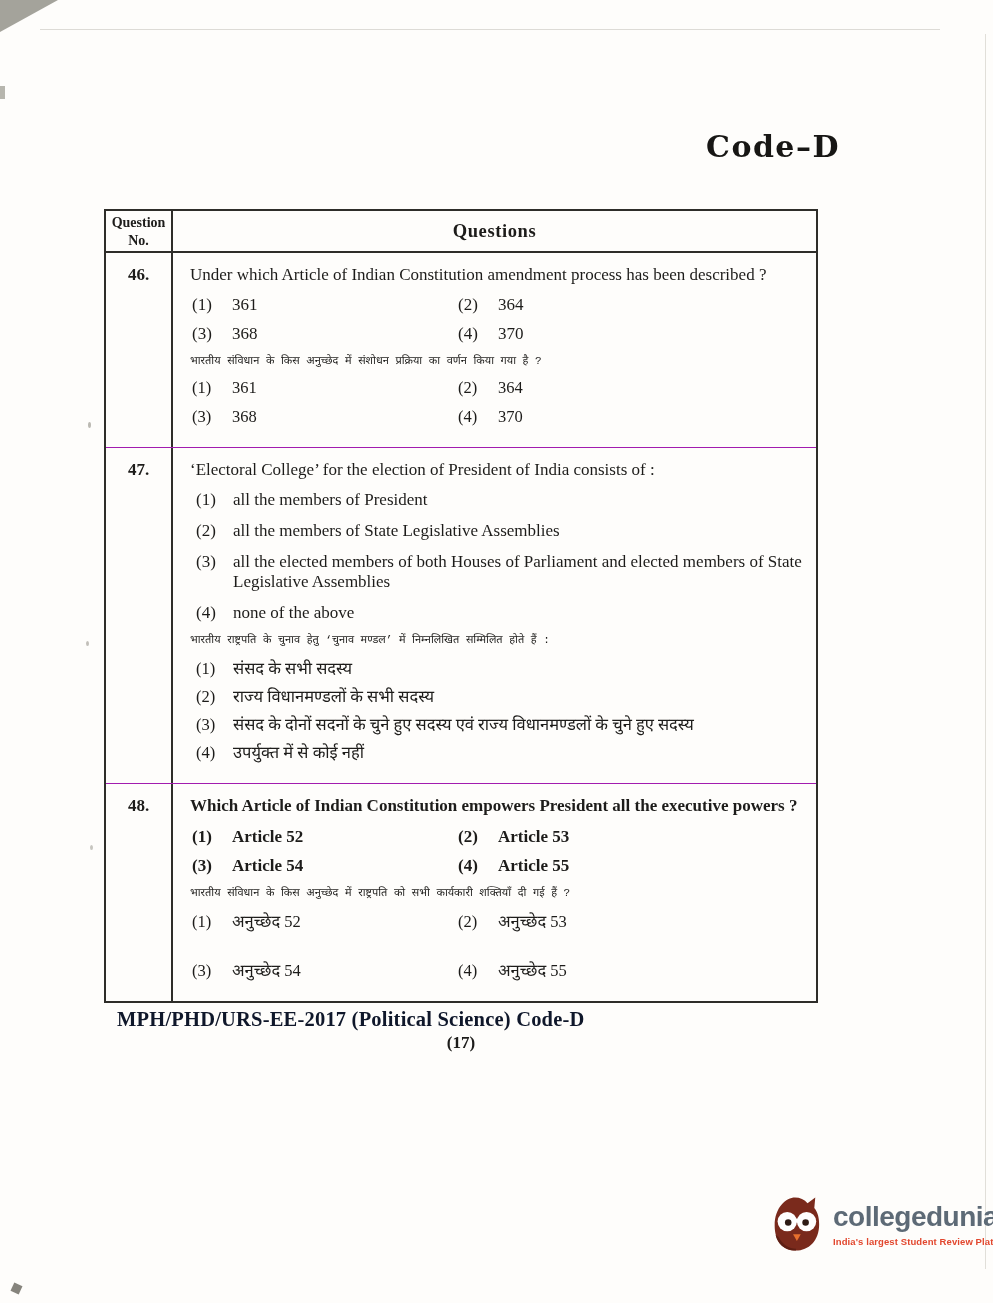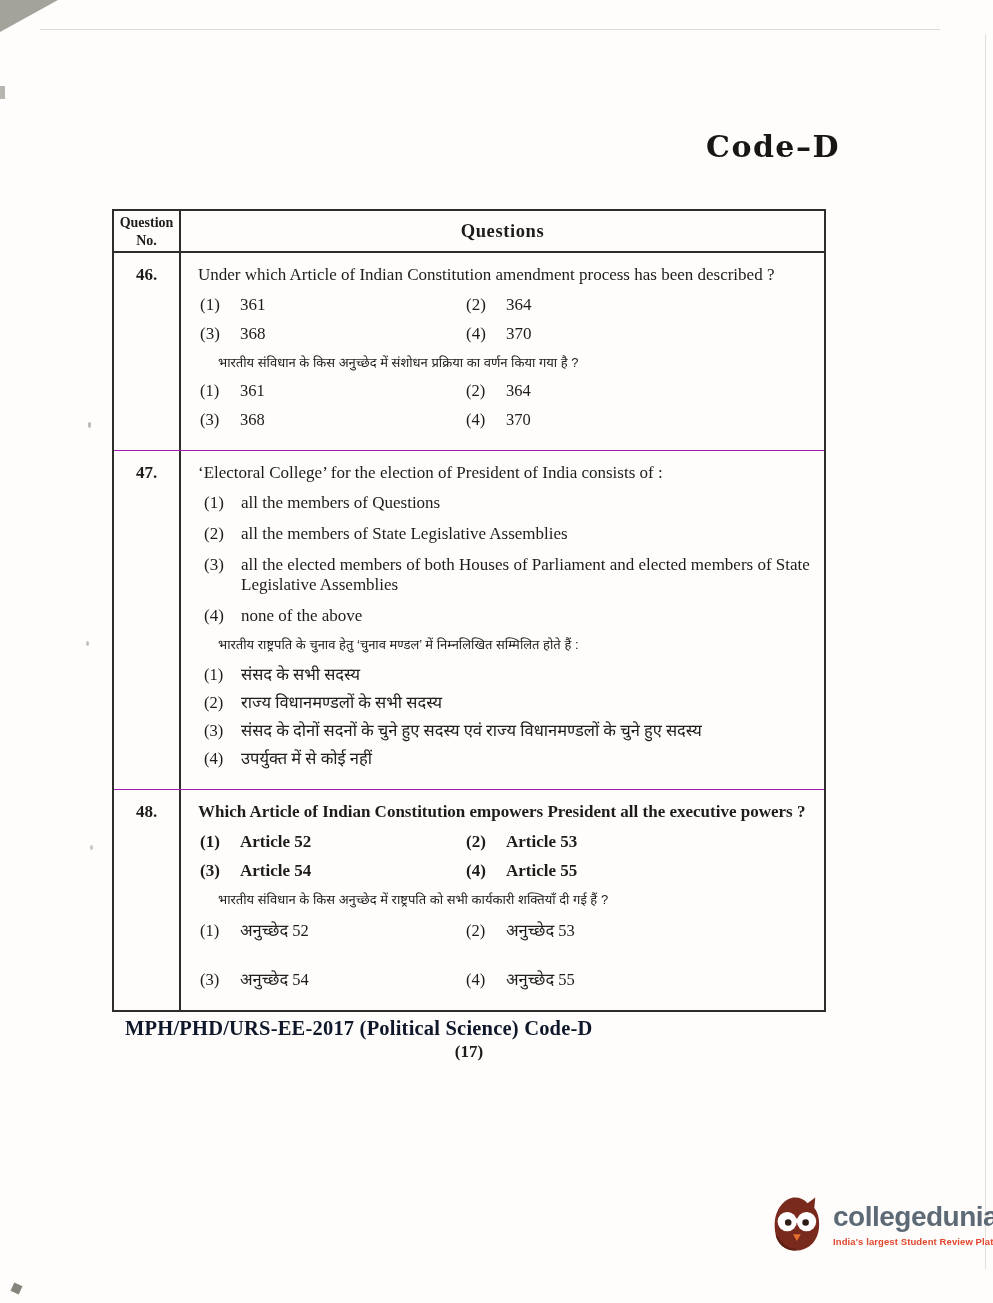--- a/index.html
+++ b/index.html
@@ -25,21 +25,21 @@
   .speck2 { top:641px; left:86px; width:3px; height:5px; background:#8f8d84; border-radius:50%; opacity:.55; }
   .speck3 { top:845px; left:90px; width:3px; height:5px; background:#8f8d84; border-radius:50%; opacity:.5; }
 
   .code-label {
     position:absolute; top:129px; left:706px;
     font-size:30px; font-weight:700; letter-spacing:1.5px;
     font-family:"DejaVu Serif","Liberation Serif",serif;
     color:#171614;
   }
 
-  .content-col { position:absolute; top:209px; left:112px; width:714px; }
+  .content-col { position:absolute; top:209px; left:104px; width:714px; }
 
   .qtable { border:2px solid #2e2d29; }
   .thead { display:flex; border-bottom:2px solid #2e2d29; }
   .th-no {
     width:67px; border-right:2px solid #2e2d29; text-align:center;
     font-weight:700; font-size:14px; line-height:1.25; padding:3px 0 2px;
   }
   .th-q {
     flex:1; display:flex; align-items:center; justify-content:center;
     font-weight:700; font-size:18.5px; letter-spacing:.6px;font-family:Liberation Serif, serif;
@@ -47,22 +47,22 @@
 
   .qrow { display:flex; border-bottom:1px solid #a21caf; }
   .qrow:last-child { border-bottom:none; }
   .qno-cell {
     width:67px; border-right:2px solid #2e2d29; text-align:center;
     font-weight:700; font-size:17px; padding-top:12px; flex:0 0 auto;
   }
   .qcell { flex:1; padding:8px 12px 10px 17px; min-width:0; }
 
   .qtext { font-size:17px; line-height:1.42; margin:2px 0 8px; }
-  .qtext.hi { margin-top:4px; font-size:13px;
-    font-family:Liberation Sans, sans-serif;margin-left:20px; }
+  .qtext.hi { margin-top:4px; font-size:11px;
+    font-family:Liberation Mono, monospace; }
   .bold { font-weight:700; }
 
   .opt-grid {
     display:grid; grid-template-columns:266px 1fr;
     row-gap:9px; font-size:17px; margin:3px 0 10px 2px;
   }
   .opt { display:flex; align-items:baseline; }
   .onum { flex:0 0 40px; }
   .opt-grid.hi, .opt-list.hi { font-size:16.5px;
     font-family:"Liberation Serif","DejaVu Sans",serif; }
@@ -167,21 +167,21 @@
 
       <div class="qrow">
         <div class="qno-cell">
           <span class="qno">47.</span>
         </div>
         <div class="qcell">
           <p class="qtext">‘Electoral College’ for the election of President of India consists of :</p>
           <div class="opt-list">
             <div class="opt">
               <span class="onum">(1)</span>
-              <span class="olabel">all the members of Questions</span>
+              <span class="olabel">all the members of President</span>
             </div>
             <div class="opt">
               <span class="onum">(2)</span>
               <span class="olabel">all the members of State Legislative Assemblies</span>
             </div>
             <div class="opt">
               <span class="onum">(3)</span>
               <span class="olabel">all the elected members of both Houses of Parliament and elected members of State Legislative Assemblies</span>
             </div>
             <div class="opt">

